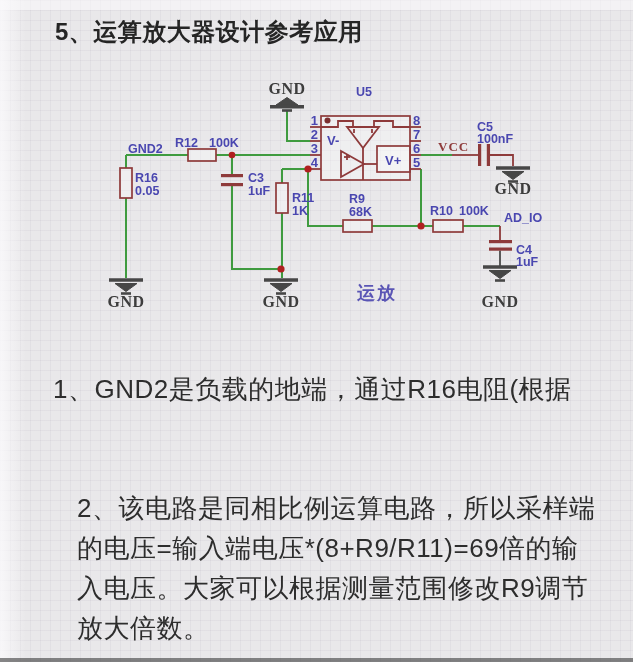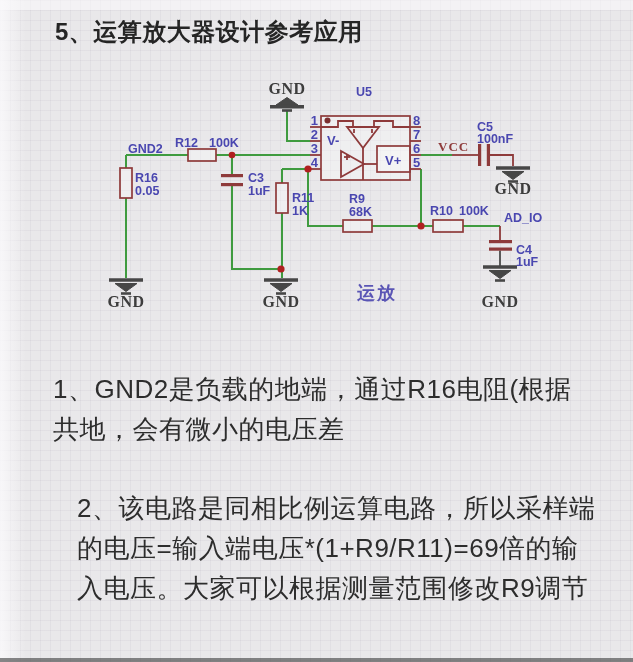--- a/index.html
+++ b/index.html
@@ -194,23 +194,23 @@
     <text class="sch-label" x="477" y="131">C5</text>
     <text class="sch-label" x="477" y="143">100nF</text>
     <text class="sch-label" x="516" y="254">C4</text>
     <text class="sch-label" x="516" y="266">1uF</text>
 
     <text class="caption" x="357" y="299">运放</text>
   </svg>
 
   <div class="para" id="p1">
     <div class="line">1、GND2是负载的地端，通过R16电阻(根据</div>
-    <div class="line">共地，会有微小的电压差</div>
   </div>
 
   <div class="para" id="p2">
     <div class="line">2、该电路是同相比例运算电路，所以采样端</div>
-    <div class="line">的电压=输入端电压*(1+R9/R11)=69倍的输</div>
+    <div class="line">的电压=输入端电压*(8+R9/R11)=69倍的输</div>
     <div class="line">入电压。大家可以根据测量范围修改R9调节</div>
+    <div class="line">放大倍数。</div>
   </div>
 
   <div class="edge-bottom"></div>
 </div>
 
 </body></html>

